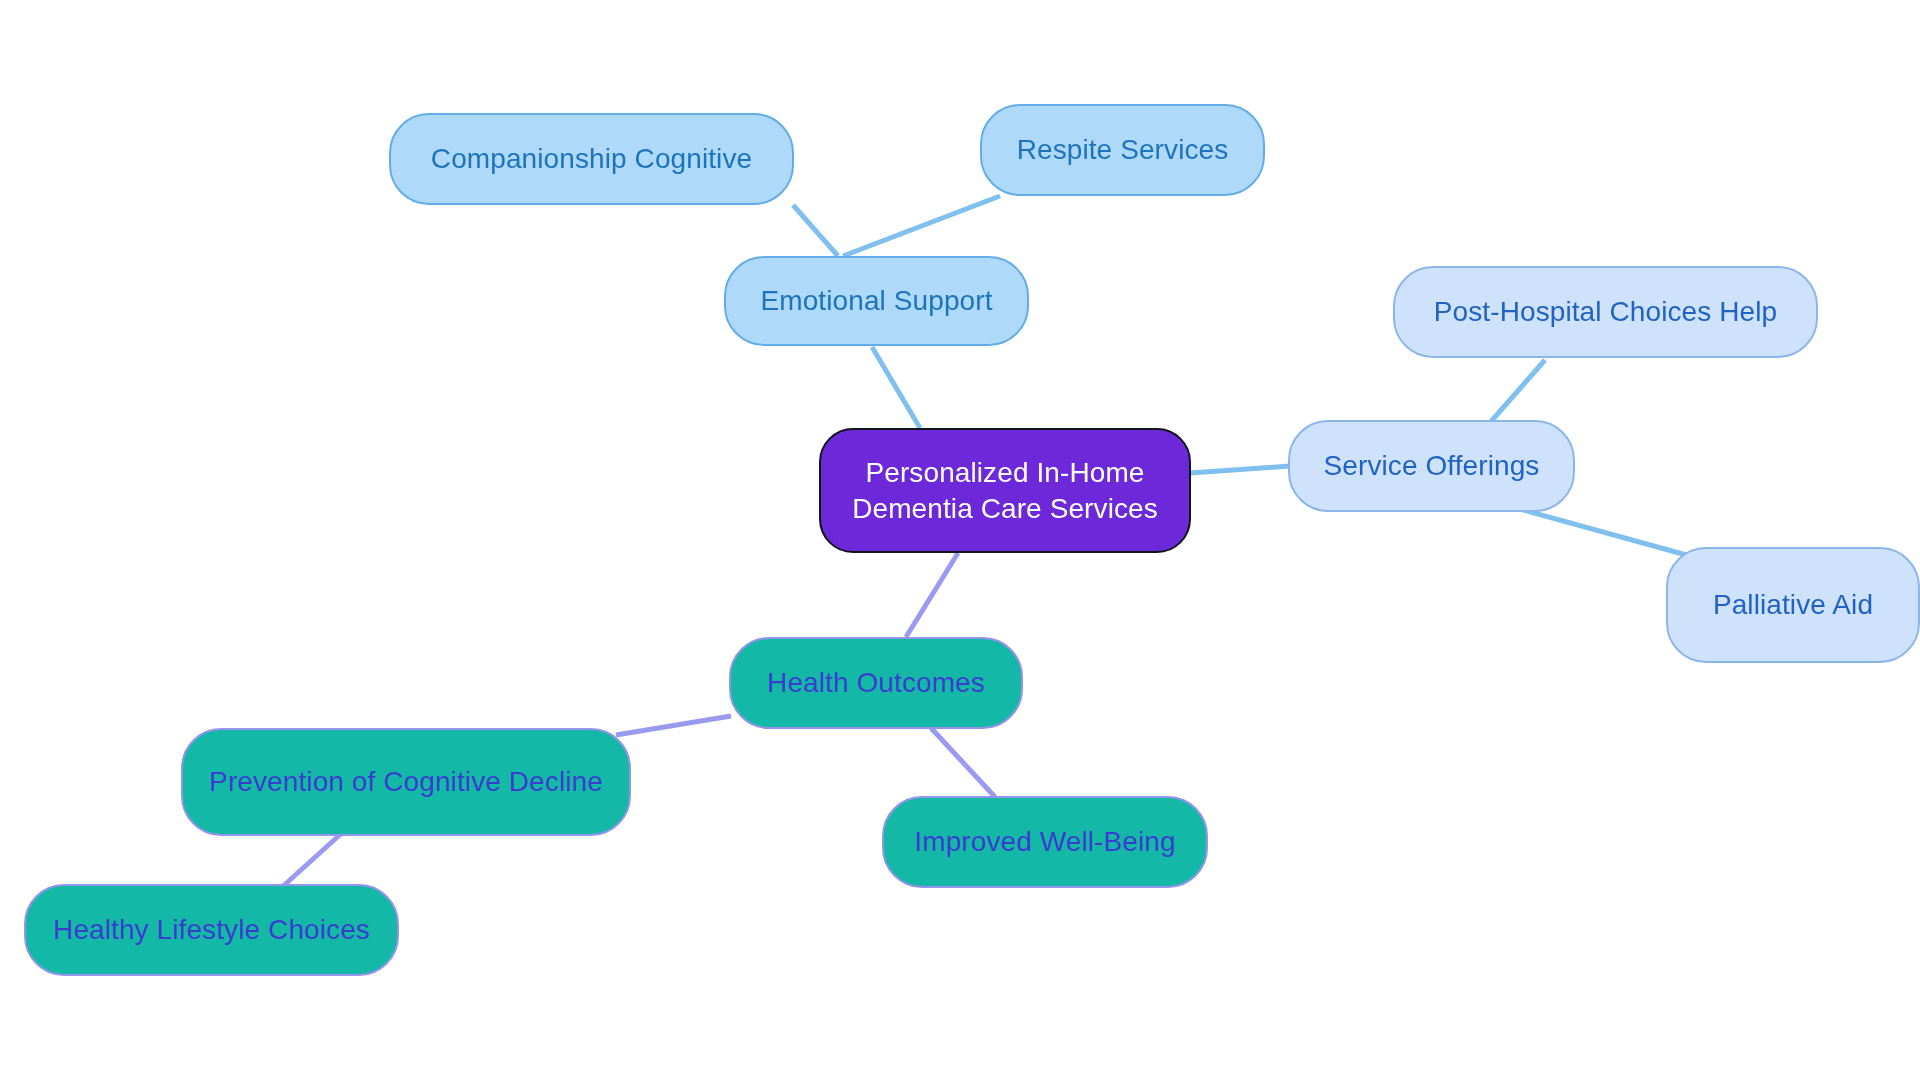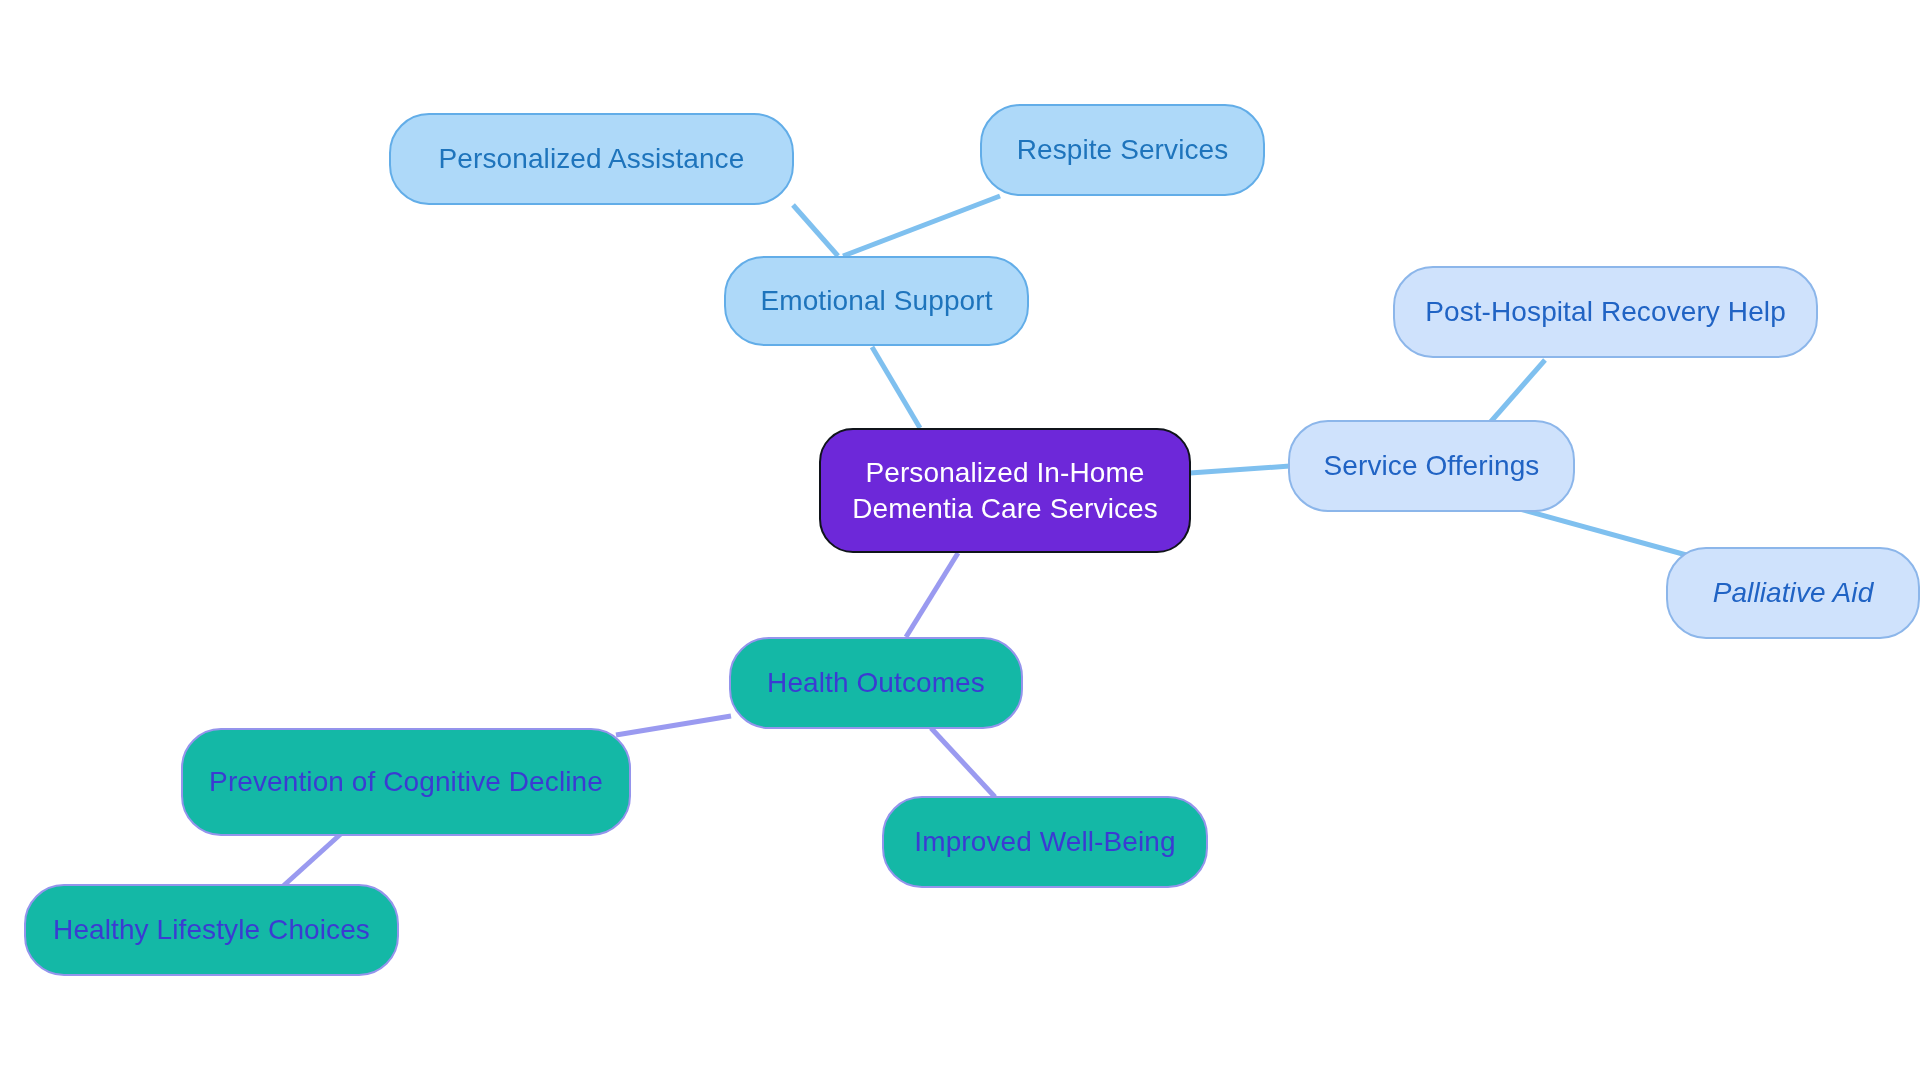--- a/index.html
+++ b/index.html
@@ -91,29 +91,29 @@
     <line x1="354" y1="822" x2="281" y2="888" stroke="#9a9af0" stroke-width="5"></line>
 
     <line x1="931" y1="728" x2="995" y2="797" stroke="#9a9af0" stroke-width="5"></line>
   </svg>
 
   <div class="node node-root" style="left:819px; top:428px; width:372px; height:125px;">Personalized In-Home
 Dementia Care Services</div>
 
   <div class="node node-b1" style="left:724px; top:256px; width:305px; height:90px;">Emotional Support</div>
 
-  <div class="node node-b1" style="left:389px; top:113px; width:405px; height:92px;">Personalized Assistance</div>
+  <div class="node node-b1" style="left:389px; top:113px; width:405px; height:92px;">Companionship Cognitive</div>
 
   <div class="node node-b1" style="left:980px; top:104px; width:285px; height:92px;">Respite Services</div>
 
   <div class="node node-b2" style="left:1288px; top:420px; width:287px; height:92px;">Service Offerings</div>
 
-  <div class="node node-b2" style="left:1393px; top:266px; width:425px; height:92px;">Post-Hospital Recovery Help</div>
+  <div class="node node-b2" style="left:1393px; top:266px; width:425px; height:92px;">Post-Hospital Choices Help</div>
 
-  <div class="node node-b2" style="left:1666px; top:547px; width:254px; height:92px;font-style:italic;">Palliative Aid</div>
+  <div class="node node-b2" style="left:1666px; top:547px; width:254px; height:116px;">Palliative Aid</div>
 
   <div class="node node-b3" style="left:729px; top:637px; width:294px; height:92px;">Health Outcomes</div>
 
   <div class="node node-b3" style="left:181px; top:728px; width:450px; height:108px;">Prevention of Cognitive Decline</div>
 
   <div class="node node-b3" style="left:24px; top:884px; width:375px; height:92px;">Healthy Lifestyle Choices</div>
 
   <div class="node node-b3" style="left:882px; top:796px; width:326px; height:92px;">Improved Well-Being</div>
 
 </div>

